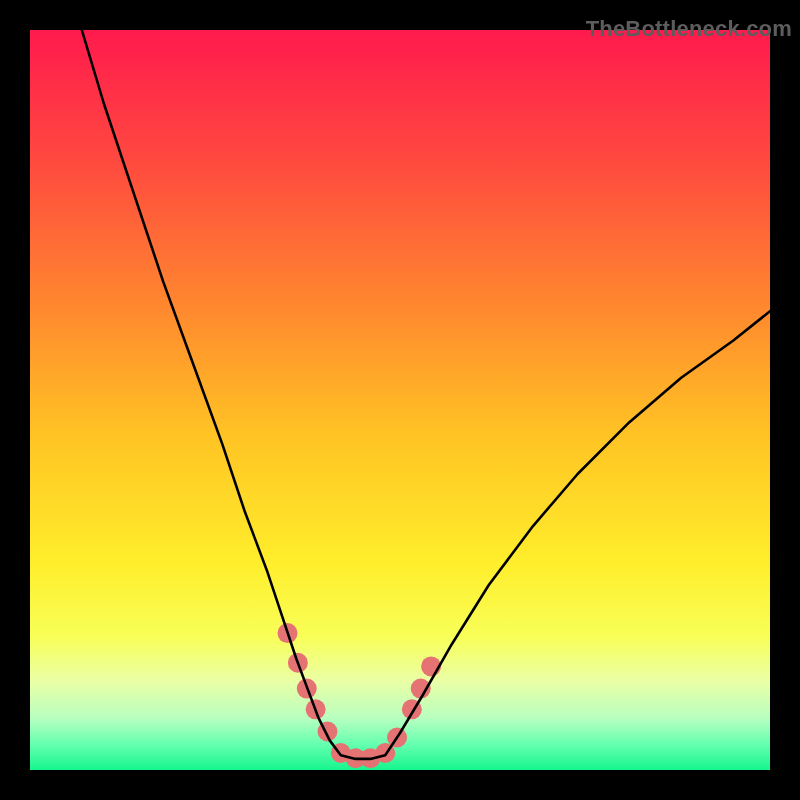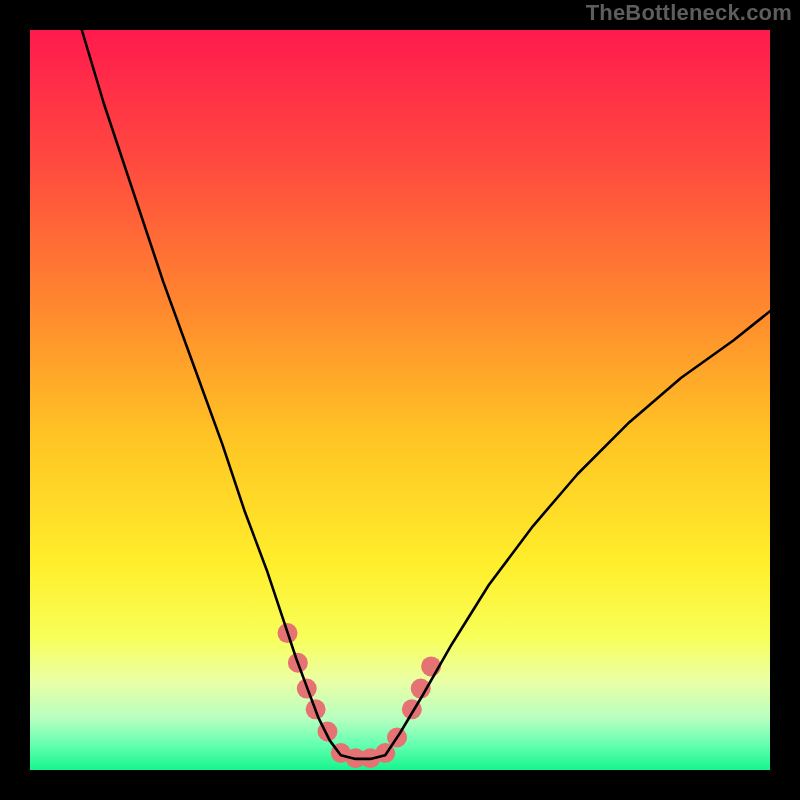--- a/index.html
+++ b/index.html
@@ -11,21 +11,21 @@
     overflow: hidden;
   }
   .frame {
     position: relative;
     width: 800px;
     height: 800px;
     background: #000;
   }
   .watermark {
     position: absolute;
-    top: 0;
+    top: 16px;
     right: 8px;
     font-family: Arial, Helvetica, sans-serif;
     font-size: 22px;
     font-weight: 600;
     color: #5d5d5d;
     letter-spacing: 0.2px;
     z-index: 50;
   }
   .plot-area {
     position: absolute;

